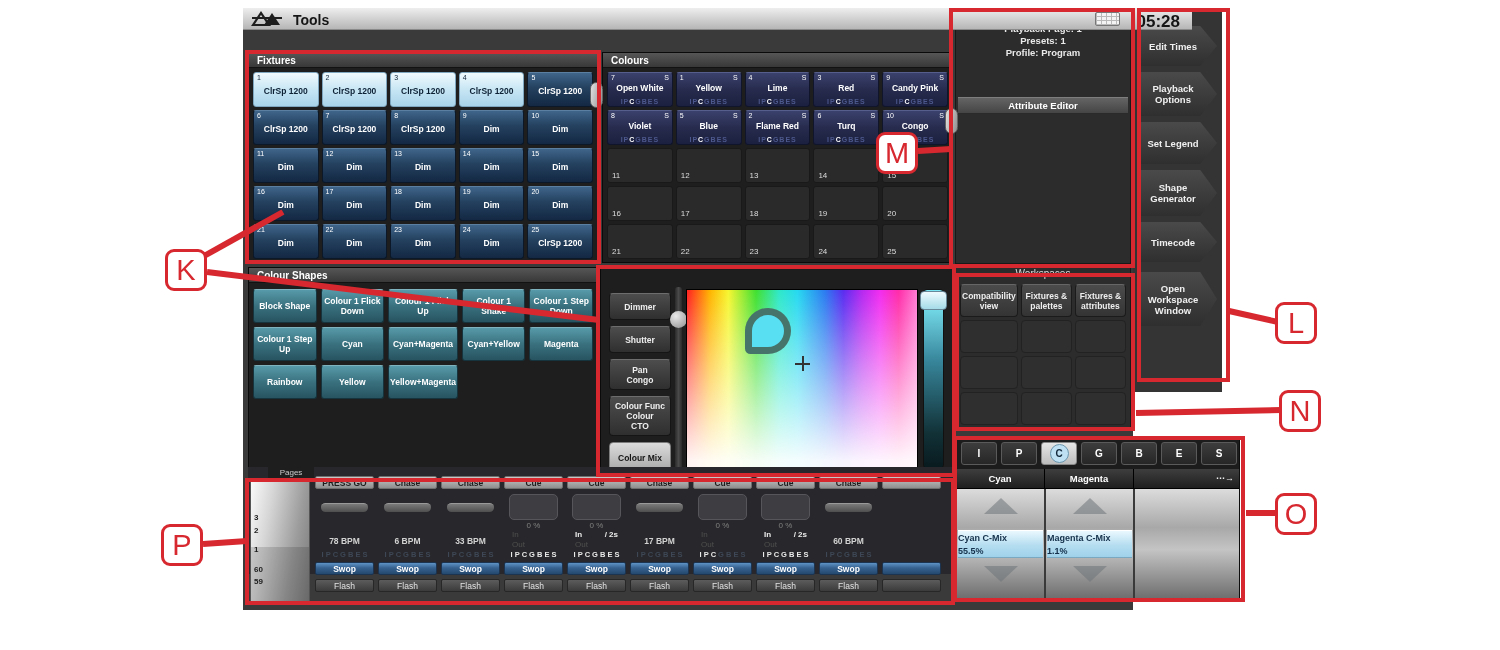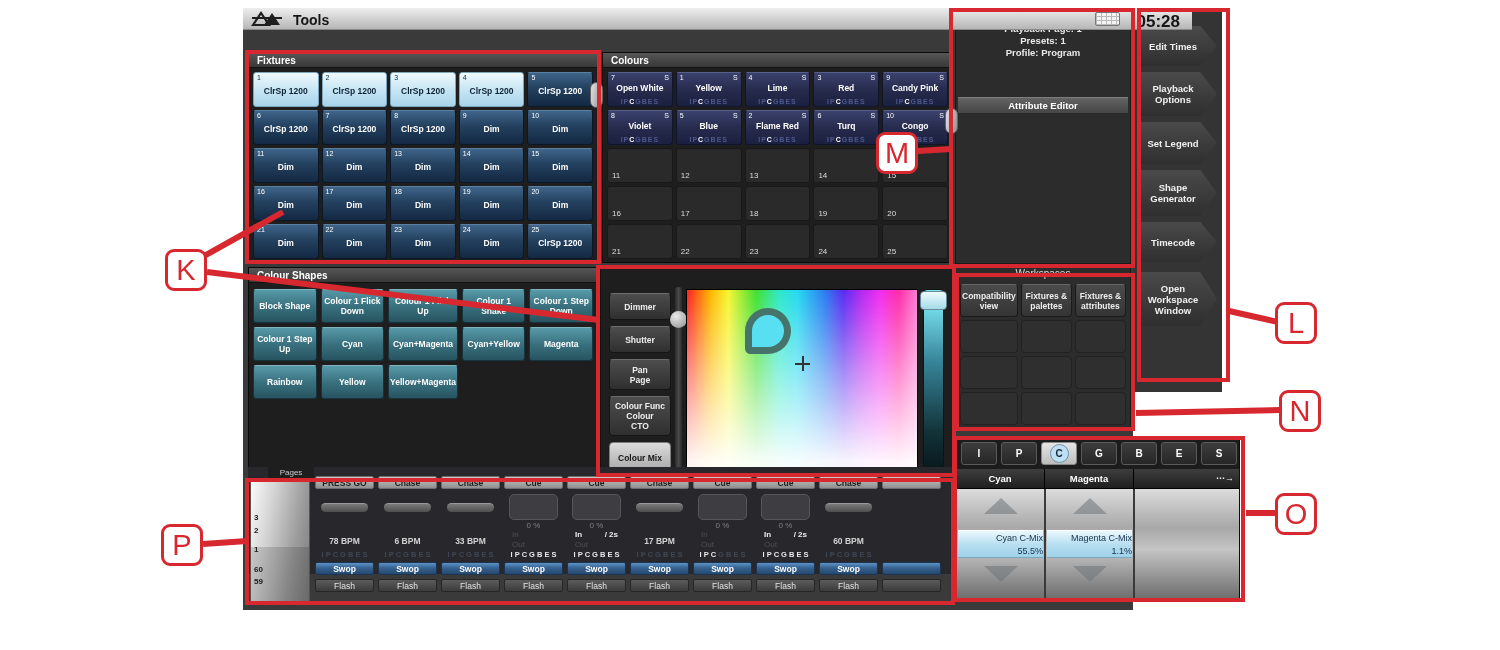--- a/index.html
+++ b/index.html
@@ -70,21 +70,21 @@
   .wtab.active .circ{width:19px;height:19px;border-radius:50%;background:#bfe0f2;border:1px solid #6b96ae;color:#14293c;display:flex;align-items:center;justify-content:center}
   #wheel-head{position:absolute;left:0;top:31px;width:283px;height:20px;background:linear-gradient(#3e3e3e,#1f1f1f);border-bottom:1px solid #000}
   .wh-cell{position:absolute;top:0;height:20px;color:#fff;font-size:9.5px;font-weight:bold;text-align:center;line-height:19px;border-right:1px solid #000}
   #wh-arrow{position:absolute;right:5px;top:0;color:#eee;font-size:9px;line-height:19px}
   #wheel-body{position:absolute;left:0;top:51px;width:283px;height:110px;background:linear-gradient(180deg,#dcdcdc 0%,#a8a8a8 35%,#c4c4c4 55%,#6d6d6d 100%)}
   .wcol{position:absolute;top:0;height:110px}
   .wsep{position:absolute;top:0;width:2px;height:110px;background:#3a3a3a}
   .tri-up,.tri-dn{position:absolute;left:50%;transform:translateX(-50%);width:0;height:0;border-left:17px solid transparent;border-right:17px solid transparent;opacity:.55}
   .tri-up{top:9px;border-bottom:16px solid #6f7478}
   .tri-dn{top:77px;border-top:16px solid #6f7478}
-  .wval{position:absolute;left:1px;right:1px;top:41px;height:28px;background:linear-gradient(#eaf8fe 0%,#b5ddf0 55%,#9fd2ea 100%);border-top:1px solid #fff;border-bottom:1px solid #7aa8c0;color:#14304a;font-size:9px;font-weight:normal;text-align:right;line-height:13px;padding-top:1px}
+  .wval{position:absolute;left:1px;right:1px;top:41px;height:28px;background:linear-gradient(#eaf8fe 0%,#b5ddf0 55%,#9fd2ea 100%);border-top:1px solid #fff;border-bottom:1px solid #7aa8c0;color:#14304a;font-size:9px;font-weight:bold;text-align:left;line-height:13px;padding-top:1px}
   
   #playbacks{position:absolute;left:248px;top:467px;width:705px;height:107px;background:#28282c;z-index:3}
   #pages-label{position:absolute;left:20px;top:0;width:46px;height:11px;background:#1e1e1e;color:#ccc;font-size:8px;text-align:center;line-height:11px}
   #page-strip{position:absolute;left:2px;top:11px;width:60px;height:126px;background:linear-gradient(100deg,#fbfbfb 0%,#d6d6d6 30%,#9c9c9c 70%,#7a7a7a 100%);border:1px solid #555;border-radius:2px}
   #page-strip .shade{position:absolute;left:0;right:0;bottom:0;height:45%;background:rgba(0,0,0,.14)}
   .pgnum{position:absolute;left:3px;font-size:8px;font-weight:bold;color:#1c1c1c}
   .pb-col{position:absolute;top:9px;width:59px;height:128px}
   .pb-label{position:absolute;top:0;left:0;right:0;height:13px;background:linear-gradient(#c9c9c9,#8e8e8e);border:1px solid #6e6e6e;border-radius:2px;color:#1d1d1d;font-weight:bold;font-size:8.5px;text-align:center;line-height:12px;overflow:hidden}
   .pb-pill{position:absolute;top:27px;left:6px;right:6px;height:9px;border-radius:5px;background:linear-gradient(#7a7a7a,#4e4e4e);border-top:1px solid #999}
   .pb-pad{position:absolute;top:18px;left:5px;right:5px;height:26px;border-radius:5px;background:#3e3e42;border:1px solid #55555a}
@@ -362,21 +362,21 @@
         <div class="shape-btn">Yellow</div>
         <div class="shape-btn">Yellow+Magenta</div>
       </div>
   </div>
 
   <div class="panel" id="p-attr" style="left:600px;top:268px;width:354px;height:208px">
     <div id="attr-buttons">
         <div class="attr-btn" style="top: 24px; height: 27px;">Dimmer</div>
         <div class="attr-btn" style="top: 57px; height: 27px;">Shutter</div>
         <div class="attr-btn" style="top: 90px; height: 31px;">Pan
-Page</div>
+Congo</div>
         <div class="attr-btn" style="top: 127px; height: 40px;">Colour Func
 Colour
 CTO</div>
         <div class="attr-btn sel" style="top: 173px; height: 31px;">Colour Mix</div>
       </div>
     <div id="attr-scroll"></div>
     <div id="attr-thumb"></div>
     <div id="picker">
       <div id="pick-ring"></div>
       <div id="pick-cross"></div>

